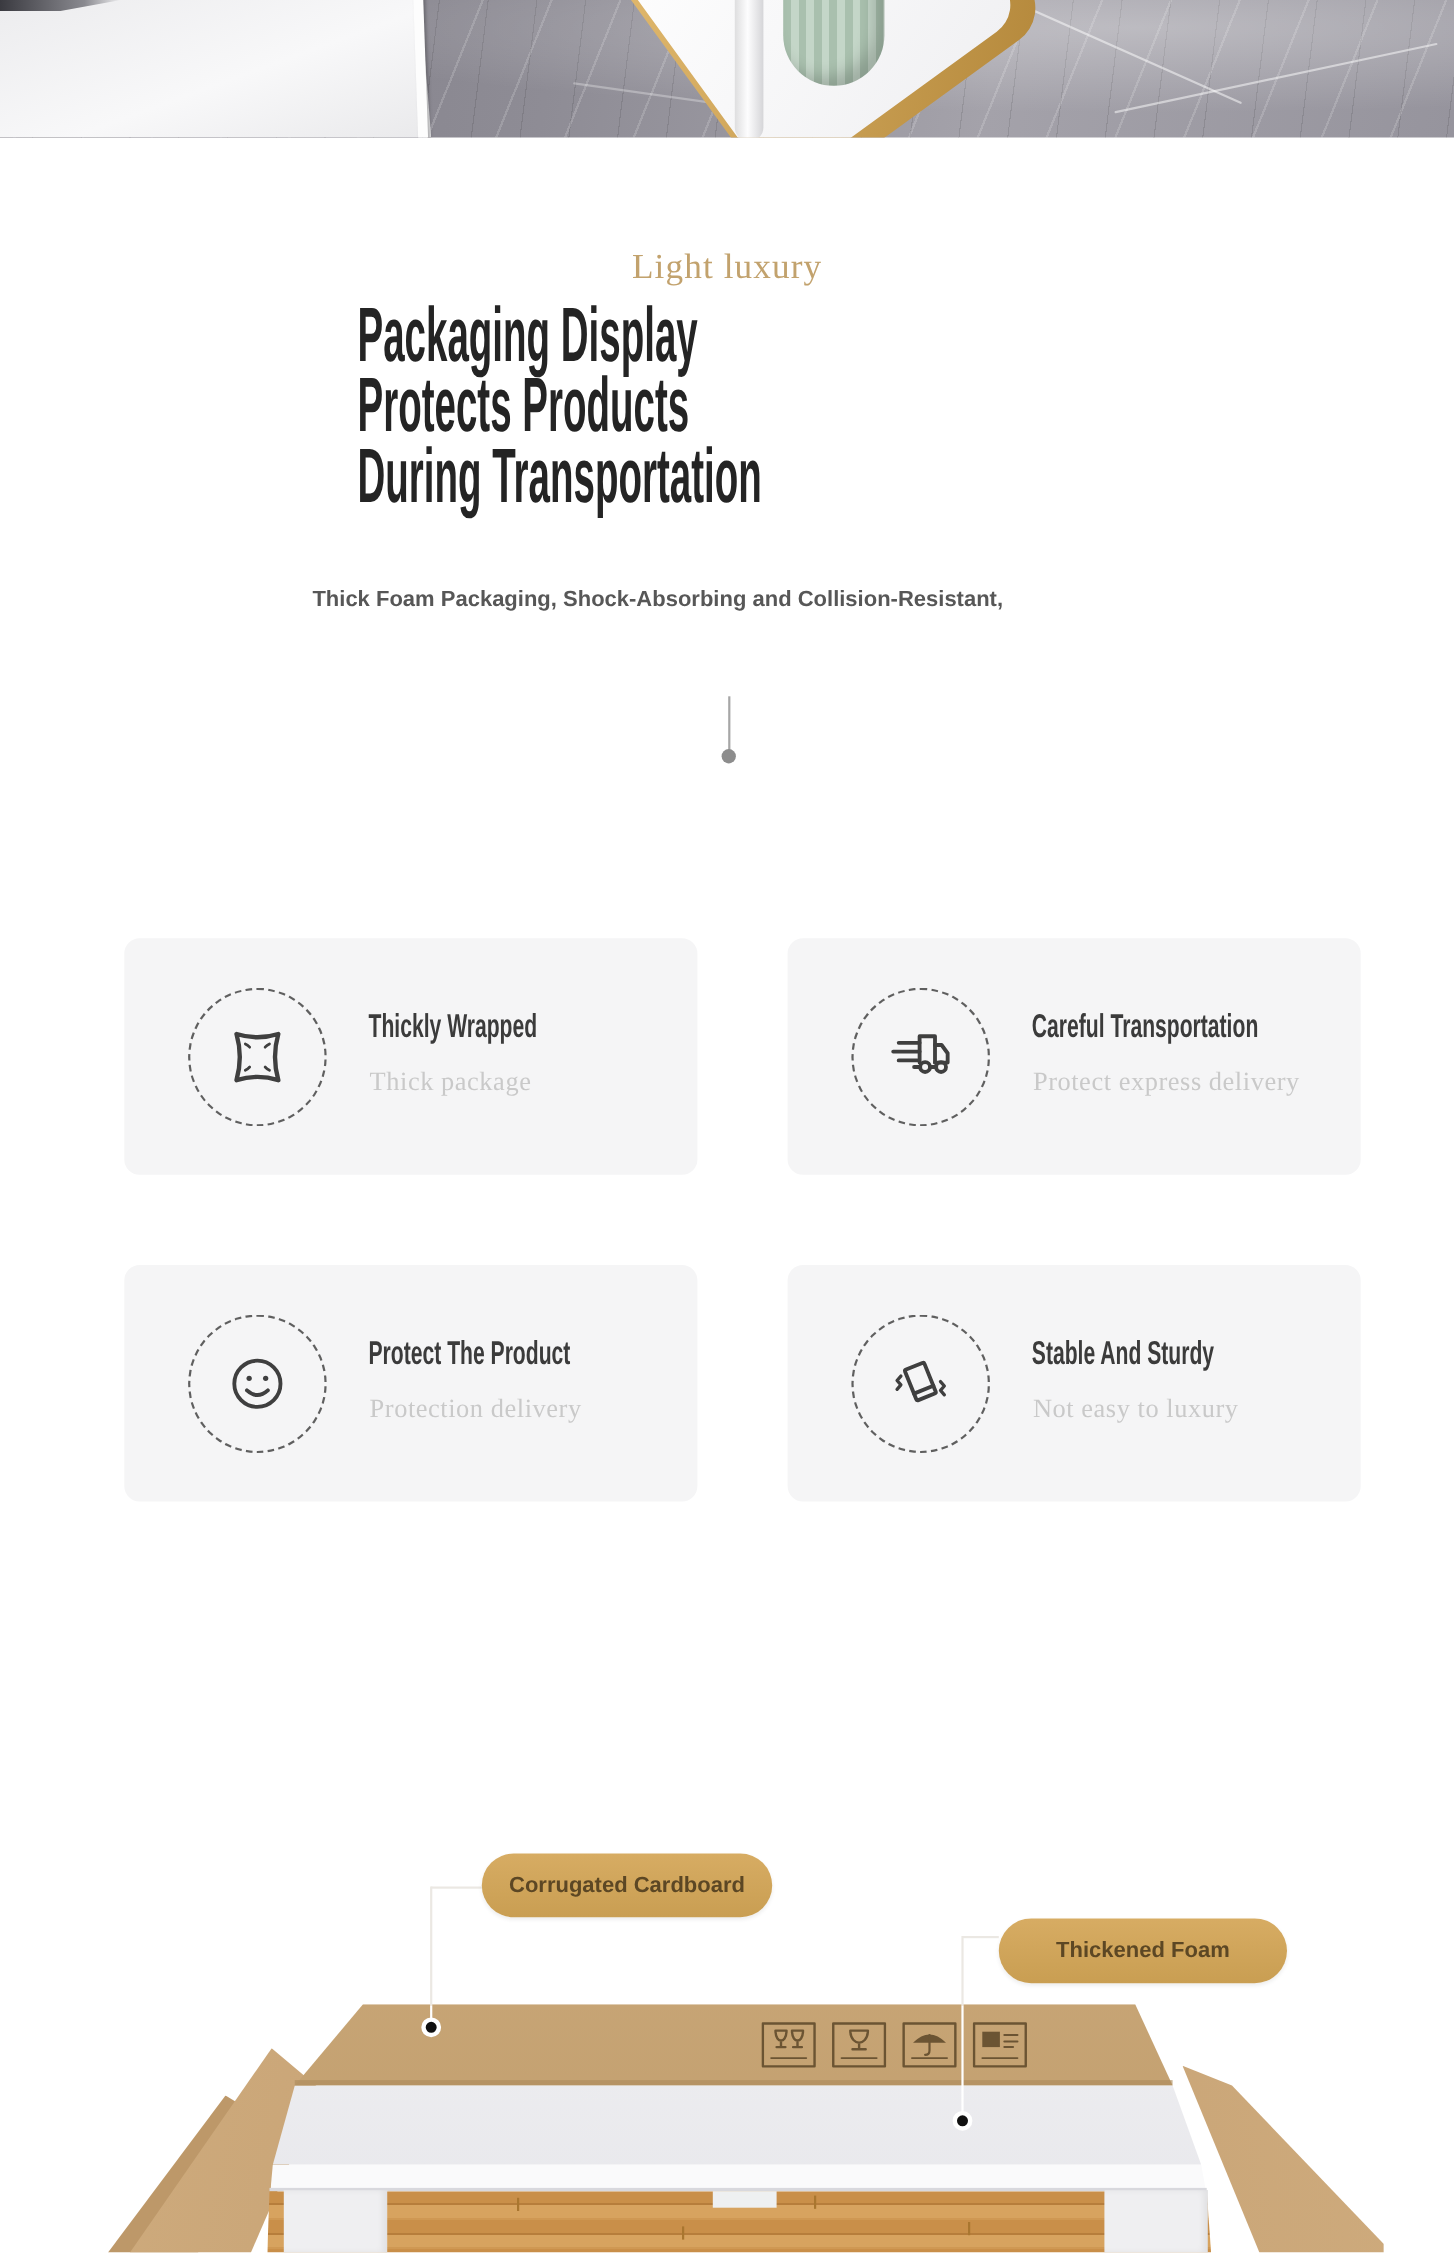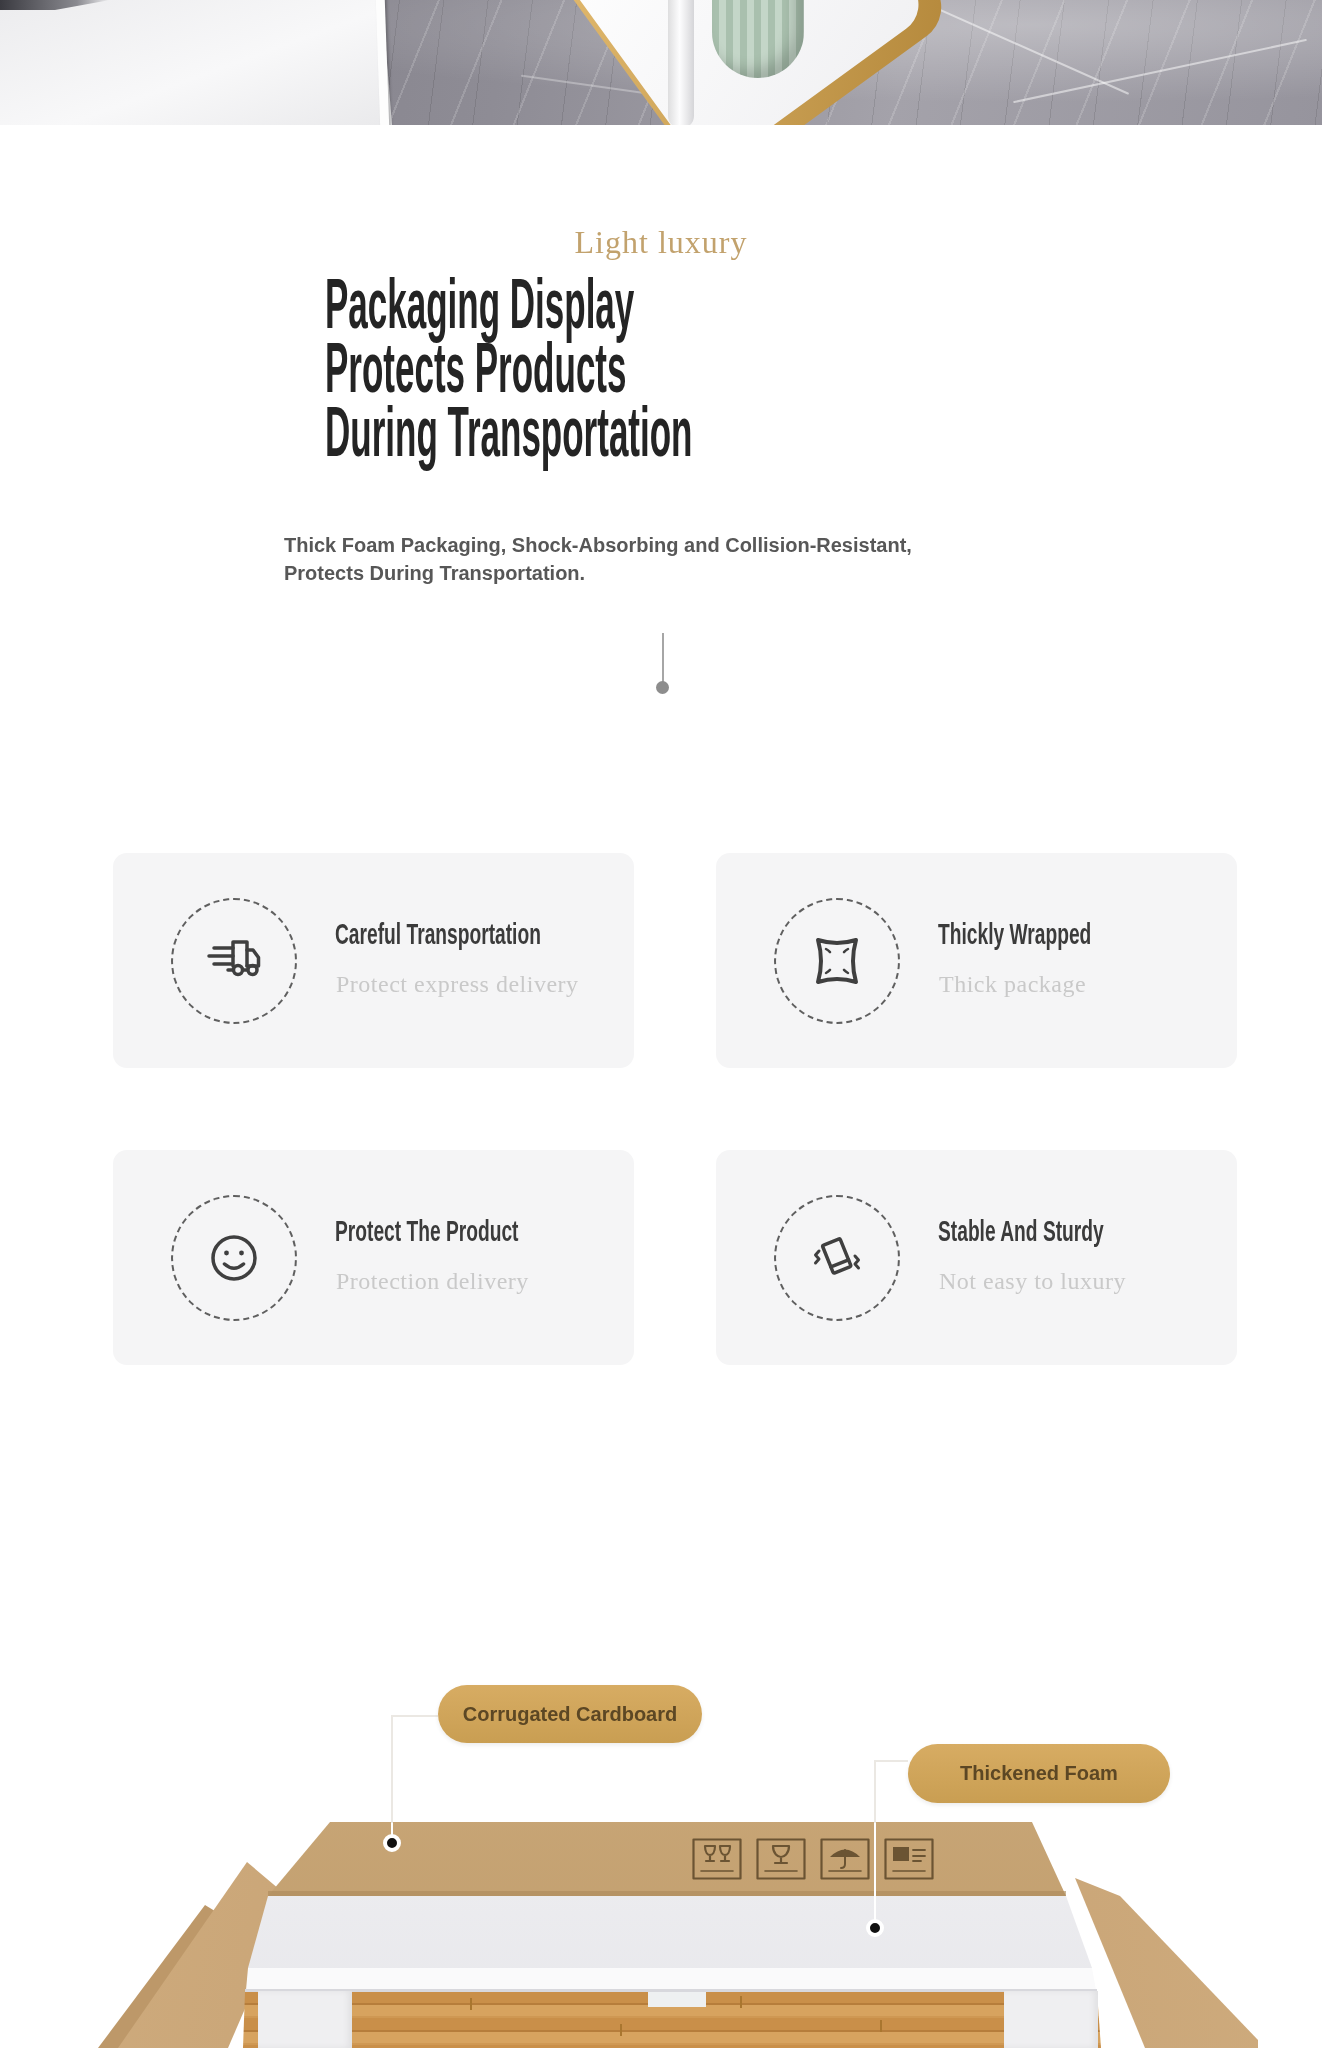--- a/index.html
+++ b/index.html
@@ -124,54 +124,53 @@
   </div>
 
   <div class="tagline">Light luxury</div>
   <div class="headline">
     <div>Packaging Display</div>
     <div>Protects Products</div>
     <div>During Transportation</div>
   </div>
   <div class="subtitle">
     <div>Thick Foam Packaging, Shock-Absorbing and Collision-Resistant,</div>
-    <div>Protects During Transportation.</div>
   </div>
   <div class="pin-line"></div>
   <div class="pin-dot"></div>
 
   <div class="features">
+
+    <div class="card">
+      <div class="icon-ring">
+        <svg viewBox="0 0 64 64">
+          <path d="M13 11 Q 32 17 51 11 Q 45 32 51 53 Q 32 47 13 53 Q 19 32 13 11 Z" stroke-width="4"></path>
+          <path d="M21 20 Q 25 22 27 26" stroke-dasharray="5 4" stroke-width="2.5"></path>
+          <path d="M43 20 Q 39 22 37 26" stroke-dasharray="5 4" stroke-width="2.5"></path>
+          <path d="M21 44 Q 25 42 27 38" stroke-dasharray="5 4" stroke-width="2.5"></path>
+          <path d="M43 44 Q 39 42 37 38" stroke-dasharray="5 4" stroke-width="2.5"></path>
+        </svg>
+      </div>
+      <div class="fTitle">Thickly Wrapped</div>
+      <div class="fSub">Thick package</div>
+    </div>
 
     <div class="card">
       <div class="icon-ring">
         <svg viewBox="0 0 64 64">
           <path d="M12 19 H31 M7 27 H31 M12 35 H29"></path>
           <path d="M31 13 H45 V37 M31 13 V37 H31"></path>
           <path d="M45 21 H51 L56.5 28.5 V37 H45"></path>
           <path d="M26 41 H31 M41.5 41 H45"></path>
           <circle cx="36" cy="41" r="4.5"></circle>
           <circle cx="50.5" cy="41" r="4.5"></circle>
         </svg>
       </div>
       <div class="fTitle">Careful Transportation</div>
       <div class="fSub">Protect express delivery</div>
-    </div>
-
-    <div class="card">
-      <div class="icon-ring">
-        <svg viewBox="0 0 64 64">
-          <path d="M13 11 Q 32 17 51 11 Q 45 32 51 53 Q 32 47 13 53 Q 19 32 13 11 Z" stroke-width="4"></path>
-          <path d="M21 20 Q 25 22 27 26" stroke-dasharray="5 4" stroke-width="2.5"></path>
-          <path d="M43 20 Q 39 22 37 26" stroke-dasharray="5 4" stroke-width="2.5"></path>
-          <path d="M21 44 Q 25 42 27 38" stroke-dasharray="5 4" stroke-width="2.5"></path>
-          <path d="M43 44 Q 39 42 37 38" stroke-dasharray="5 4" stroke-width="2.5"></path>
-        </svg>
-      </div>
-      <div class="fTitle">Thickly Wrapped</div>
-      <div class="fSub">Thick package</div>
     </div>
 
     <div class="card">
       <div class="icon-ring">
         <svg viewBox="0 0 64 64">
           <circle cx="32" cy="32" r="21"></circle>
           <circle cx="24.5" cy="27" r="2.4" fill="#3f3f3f" stroke="none"></circle>
           <circle cx="39.5" cy="27" r="2.4" fill="#3f3f3f" stroke="none"></circle>
           <path d="M22.5 38 Q 32 46.5 41.5 38"></path>
         </svg>

